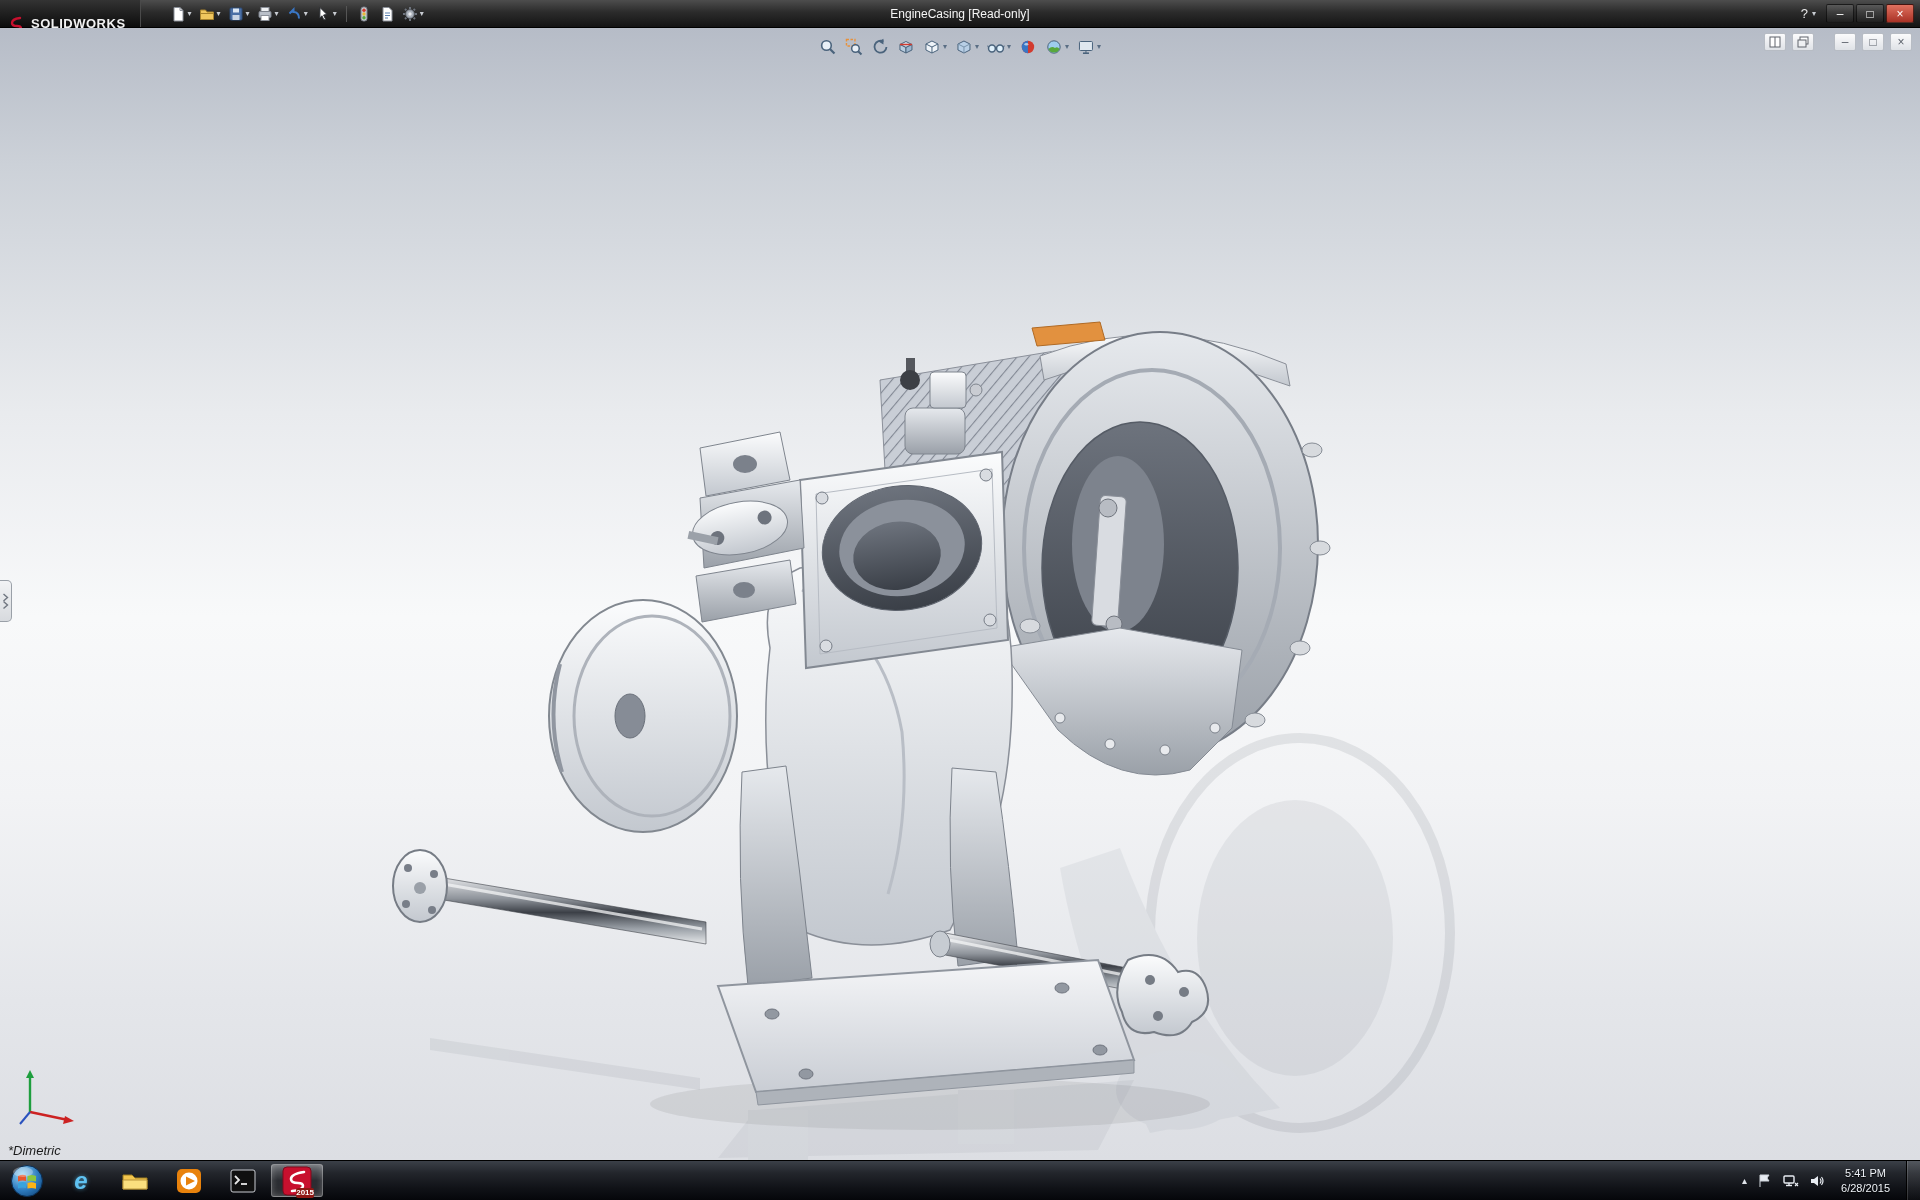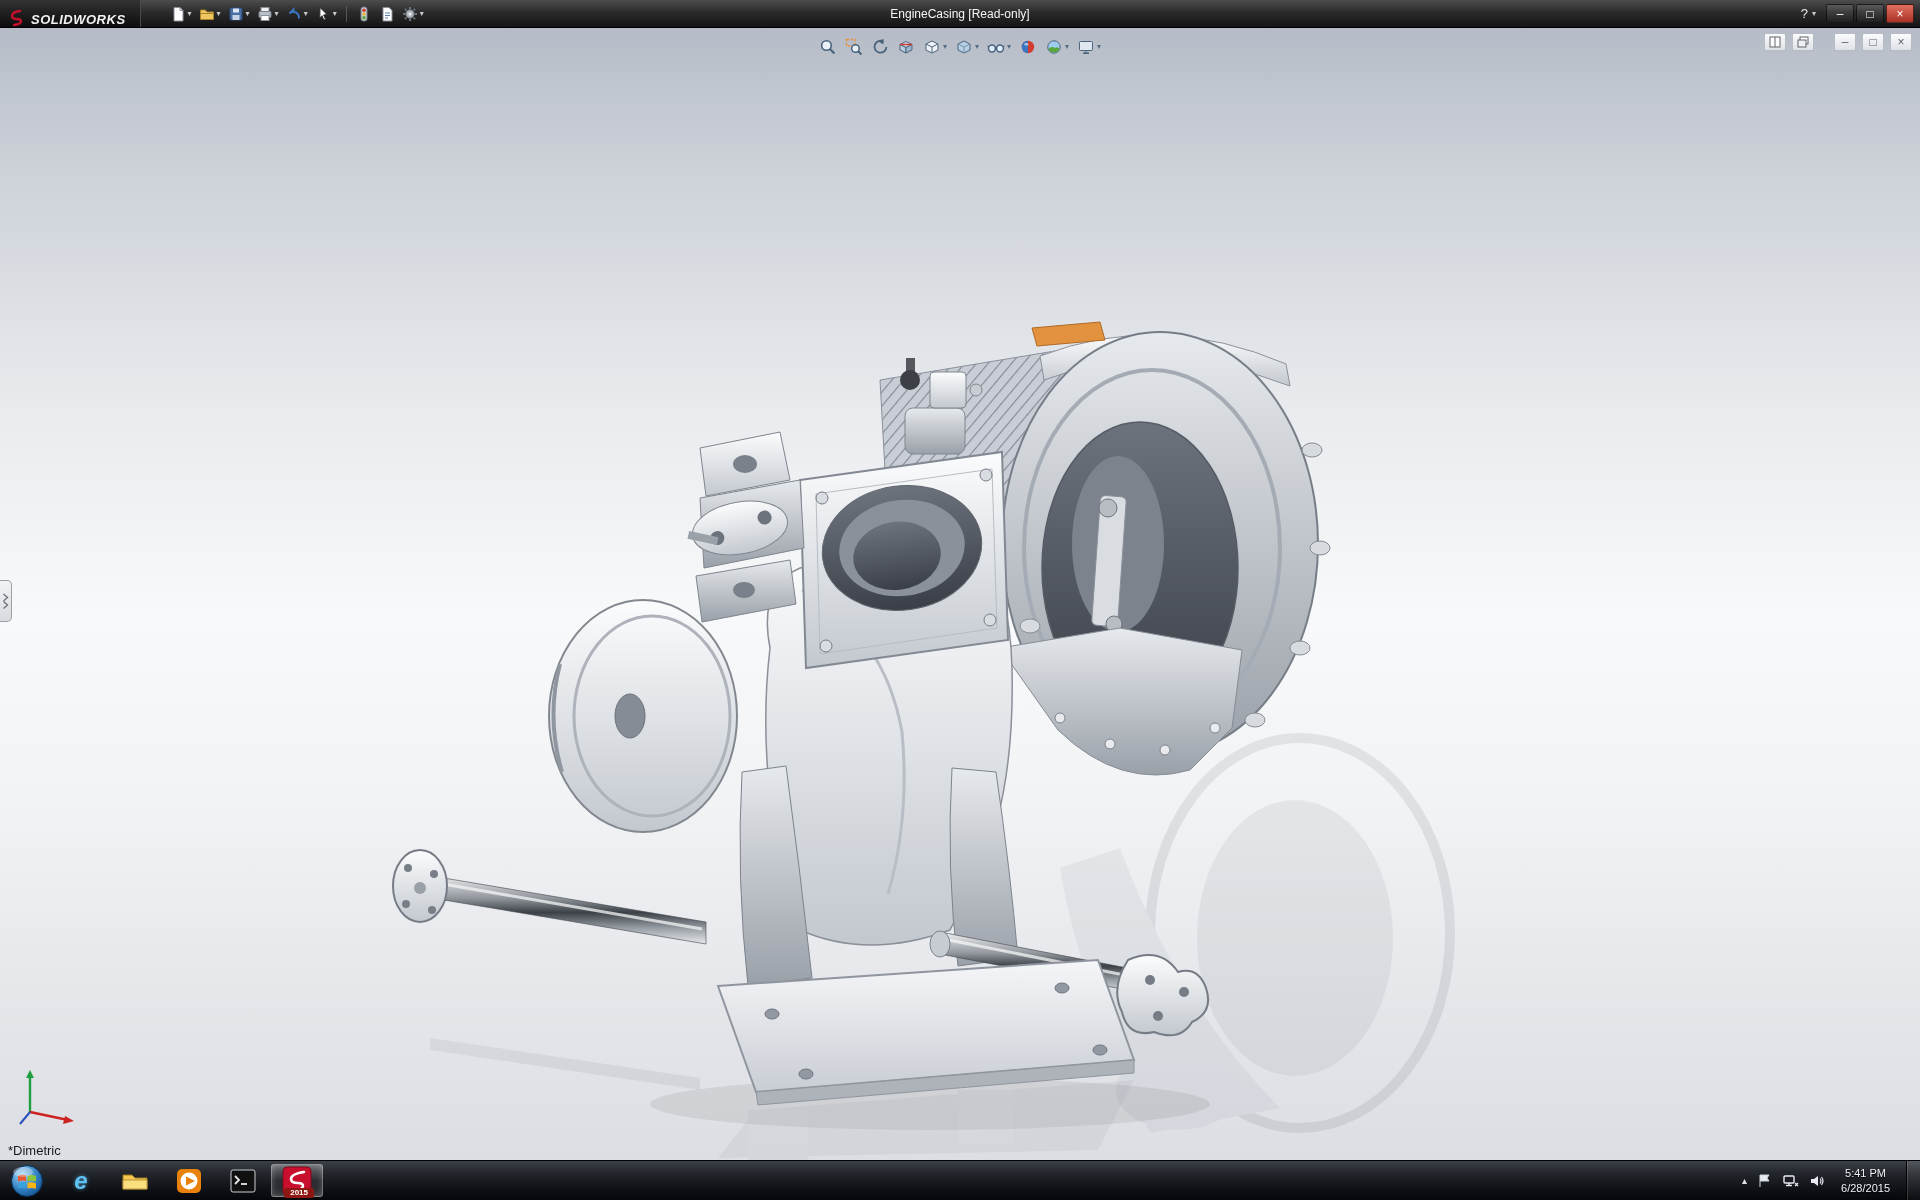--- a/index.html
+++ b/index.html
@@ -4,22 +4,22 @@
 <style>
   * { margin:0; padding:0; box-sizing:border-box; }
   html,body { width:1920px; height:1200px; overflow:hidden;
               font-family:"Liberation Sans", sans-serif; background:#000; }
   .screen { width:1920px; height:1200px; display:flex; flex-direction:column; }
 
   
   .titlebar { height:28px; flex:0 0 28px; position:relative; display:flex; align-items:center;
               background:linear-gradient(#4d4d4d 0%, #2b2b2b 45%, #141414 100%);
               border-bottom:1px solid #000; color:#fff; }
-  .logo { height:100%; display:flex; align-items:flex-end; gap:5px; padding:0 14px 0 8px;
-          background:linear-gradient(#333, #0c0c0c); border-right:1px solid #4a4a4a;font-style:italic; }
+  .logo { height:100%; display:flex; align-items:flex-start; gap:5px; padding:16px 14px 0 8px;
+          background:linear-gradient(#333, #0c0c0c); border-right:1px solid #4a4a4a; }
   .logo-text { font-size:13px; font-weight:bold; letter-spacing:.5px; color:#f2f2f2; }
   .tb-tools { display:flex; align-items:center; gap:1px; padding-left:26px; }
   .tbtn { height:24px; display:flex; align-items:center; padding:0 3px; border-radius:2px; }
   .tbtn svg { display:block; }
   .caret { font-size:8px; color:#c8ccd2; margin-left:2px; line-height:1; }
   .tb-sep { width:1px; height:16px; background:#555; margin:0 5px; }
   .tb-title { position:absolute; left:50%; transform:translateX(-50%); font-size:12px;
               color:#f5f5f5; white-space:nowrap;text-align:right; }
   .tb-right { position:absolute; right:6px; top:0; height:100%; display:flex;
               align-items:center; gap:10px; }
@@ -50,35 +50,35 @@
             background:linear-gradient(#fbfbfc,#dfe2e7); }
   .docbtn svg { display:block; }
   .doc-gap { width:8px; }
 
   .left-tab { position:absolute; left:0; top:552px; width:12px; height:42px;
               background:linear-gradient(#f2f3f5,#d7dade); border:1px solid #9aa0a8;
               border-left:none; border-radius:0 5px 5px 0;
               display:flex; align-items:center; justify-content:center; }
 
   .triad { position:absolute; left:16px; bottom:26px; }
-  .view-label { position:absolute; left:8px; bottom:2px; font-size:13px; color:#1a1a1a; }
+  .view-label { position:absolute; left:8px; bottom:2px; font-size:13px; color:#1a1a1a;font-style:italic; }
 
   
   .taskbar { height:40px; flex:0 0 40px; display:flex; align-items:stretch;
              background:linear-gradient(#3b4048 0%, #23262c 30%, #101217 70%, #05060a 100%);
              border-top:1px solid #000; }
   .start-btn { width:54px; display:flex; align-items:center; justify-content:center; }
   .task-icons { display:flex; align-items:stretch; }
   .taskbtn { width:52px; display:flex; align-items:center; justify-content:center;
              border-radius:3px; margin:3px 1px; }
   .taskbtn.active { background:linear-gradient(rgba(255,255,255,.28), rgba(255,255,255,.08) 50%, rgba(255,255,255,.16));
                     border:1px solid rgba(255,255,255,.35); box-shadow:inset 0 0 6px rgba(255,255,255,.25); }
   .sw-badge { position:relative; width:30px; height:30px; }
   .sw-year { position:absolute; right:-2px; bottom:-2px; font-size:8px; font-weight:bold;
-             color:#fff; background:#8f1713; padding:0 6px; border-radius:2px; line-height:1.2; }
+             color:#fff; background:#8f1713; padding:0 0; border-radius:2px; line-height:1.2; }
   .ie-glyph { font-size:24px; font-weight:bold; font-style:italic; color:#5fc2f2;
               text-shadow:0 0 4px rgba(95,194,242,.6); line-height:1; }
   .tray { margin-left:auto; display:flex; align-items:center; gap:10px; padding-right:10px; }
   .tray-caret { color:#dfe3e9; font-size:10px; }
   .tray svg { display:block; }
   .clock { text-align:center; color:#eef2f7; font-size:11px; line-height:1.35;
            text-shadow:0 1px 1px #000; padding:0 6px; }
   .show-desktop { width:14px; background:linear-gradient(rgba(255,255,255,.12), rgba(255,255,255,.03));
                   border-left:1px solid #000; box-shadow:inset 1px 0 0 rgba(255,255,255,.15); }
 </style>

